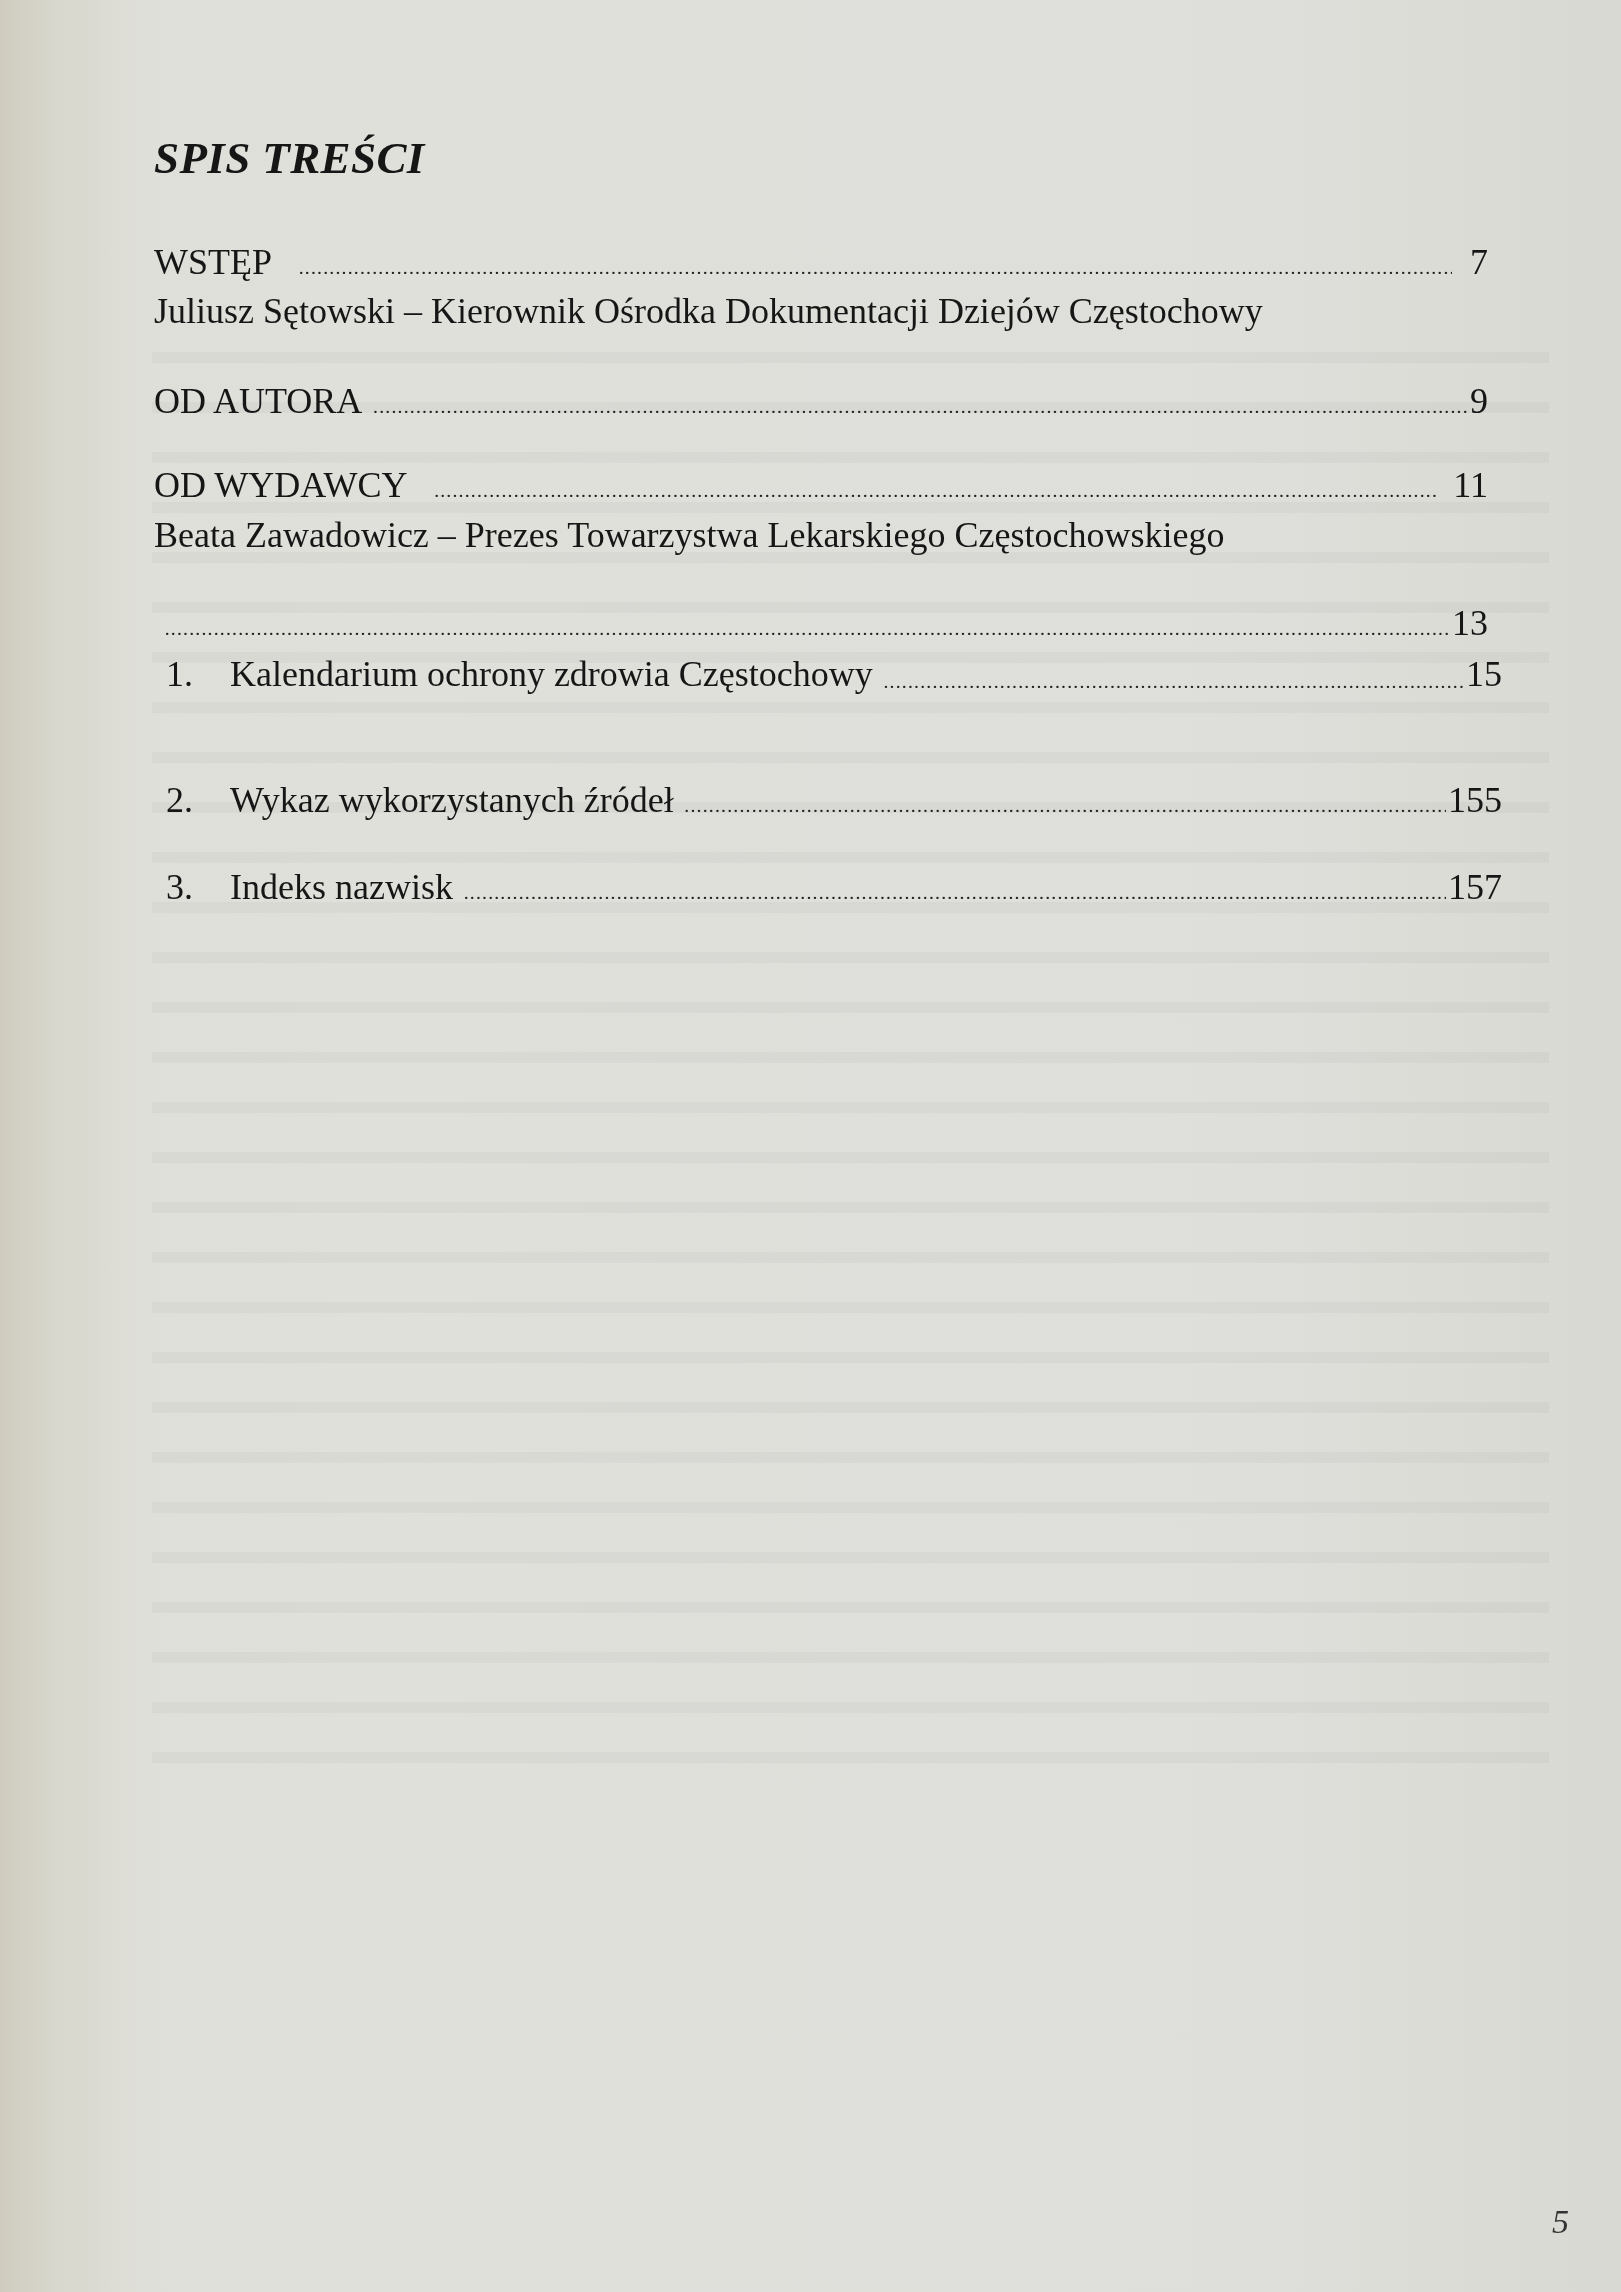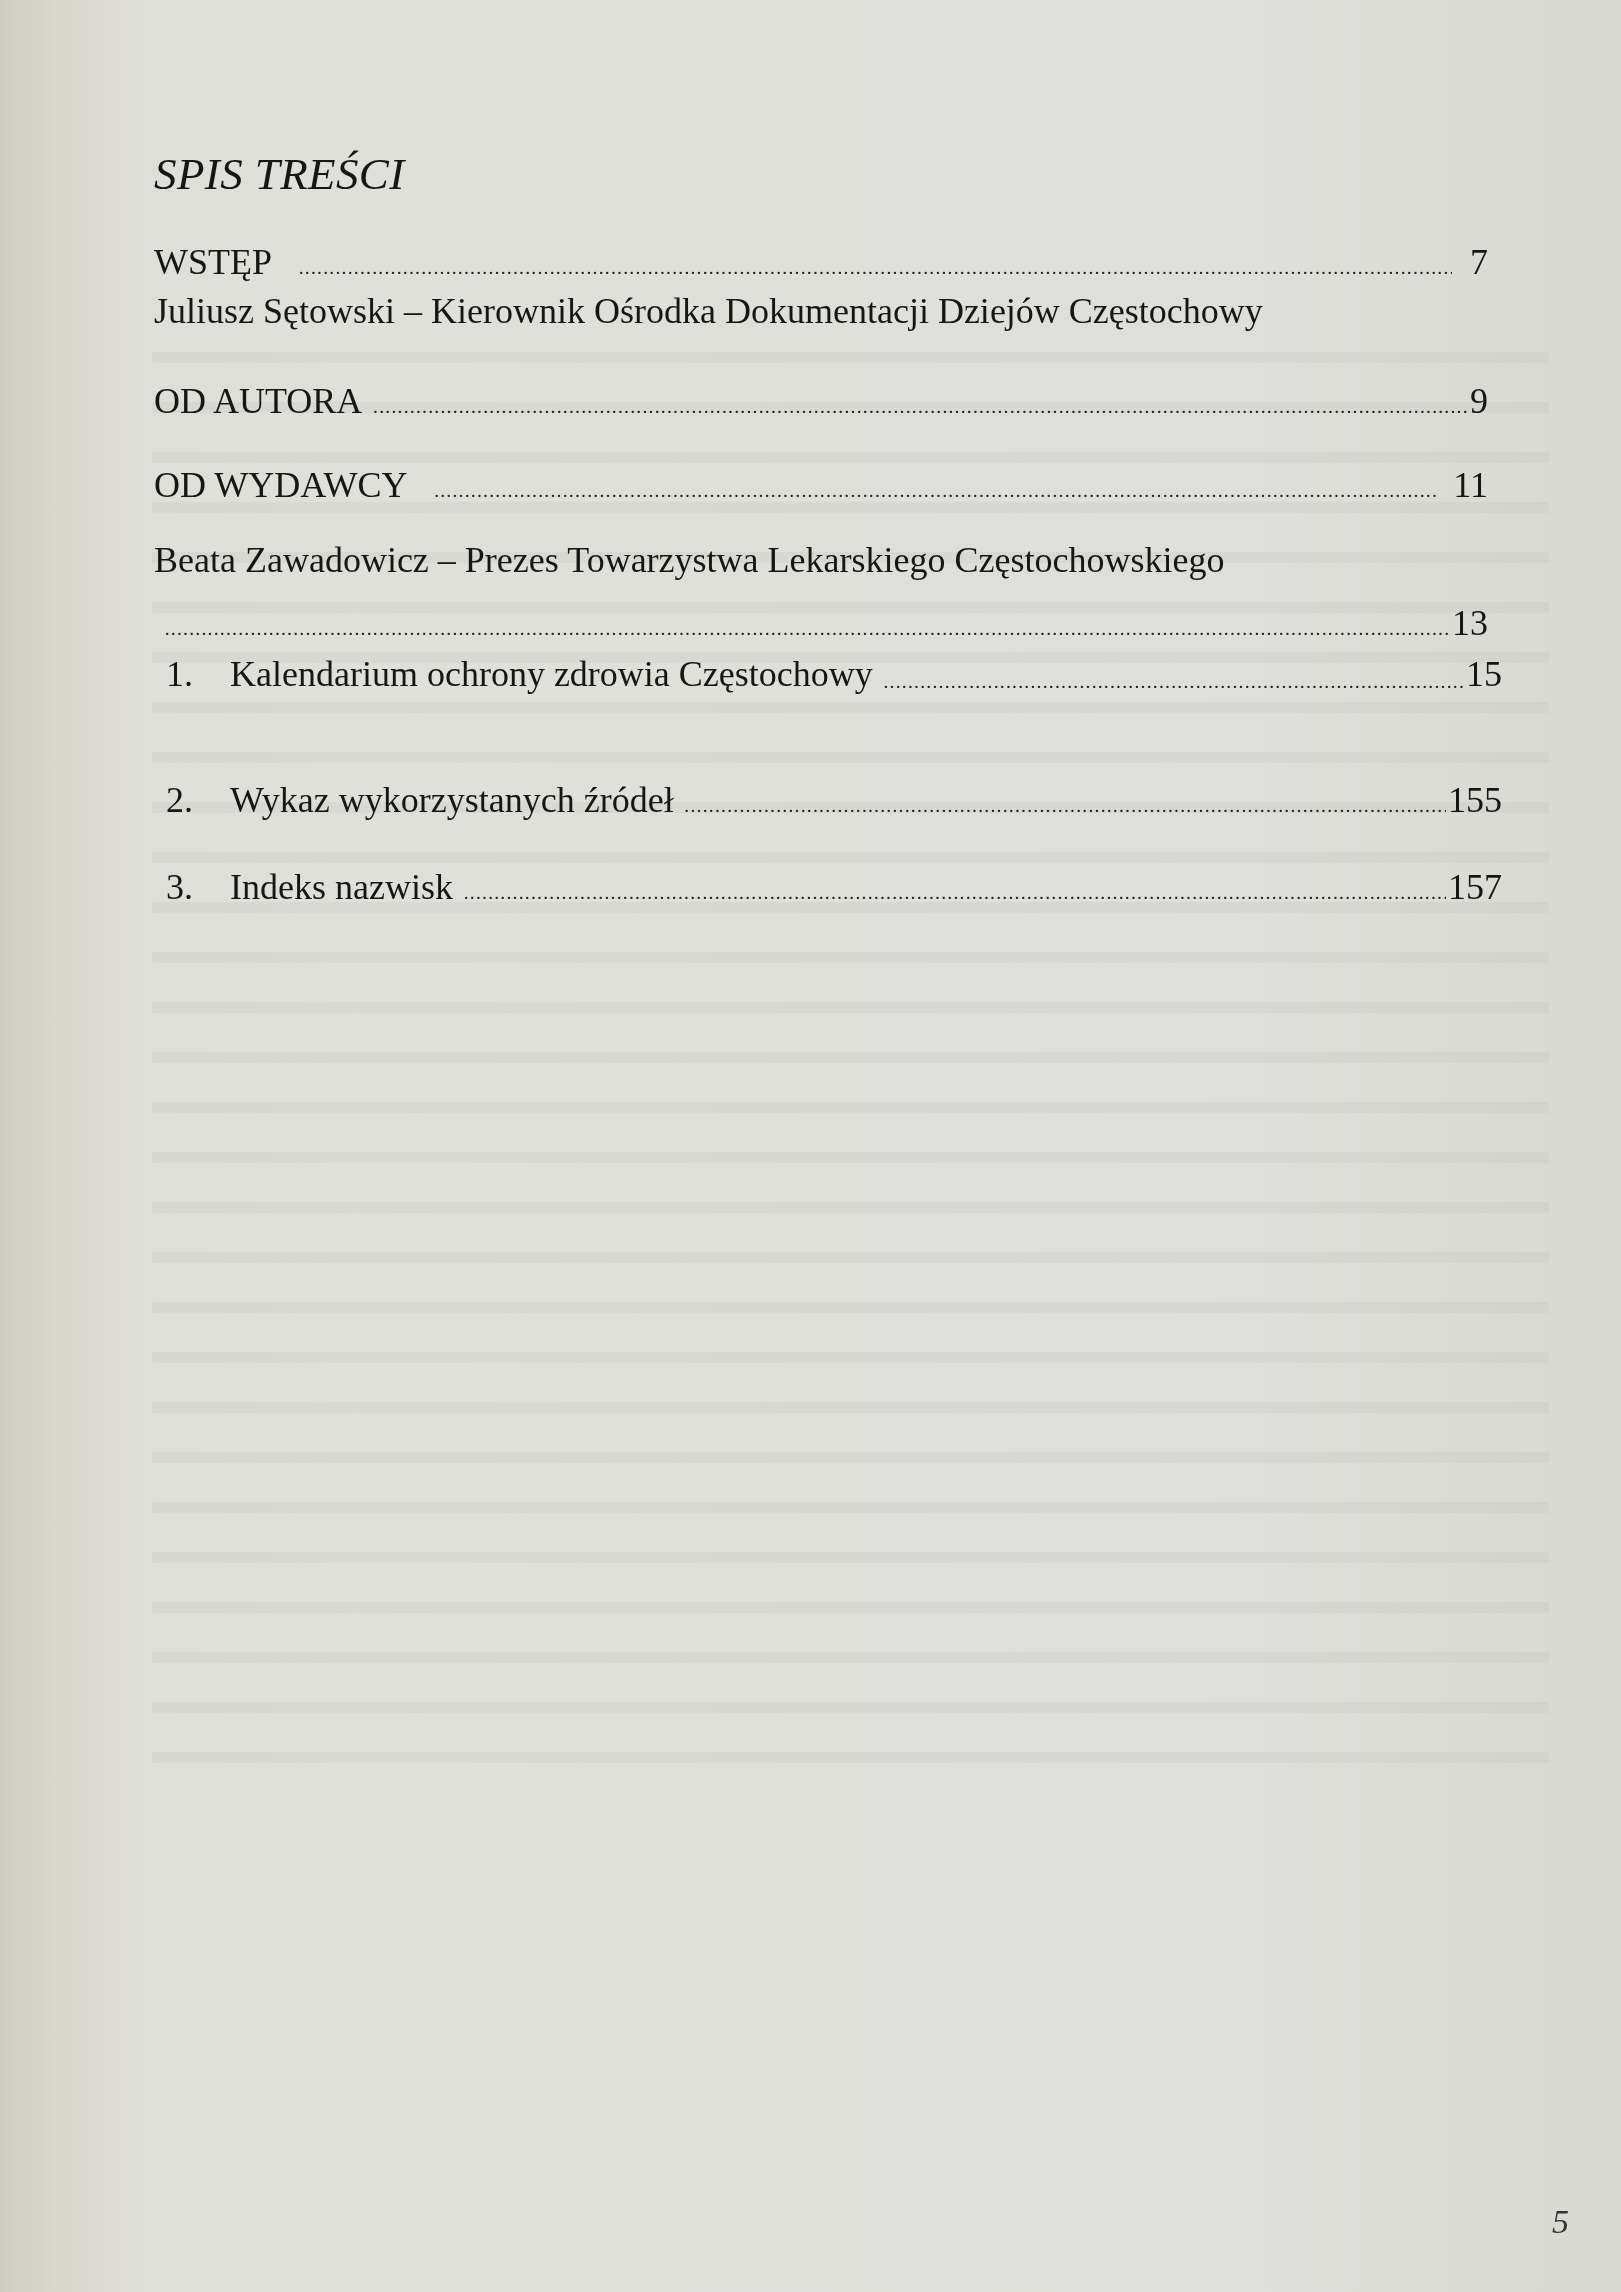--- a/index.html
+++ b/index.html
@@ -27,23 +27,23 @@
     top: 322px;
     width: 1397px;
     height: 1478px;
     opacity: 0.06;
     background: repeating-linear-gradient(to bottom, transparent 0px, transparent 30px, #6b6b6b 30px, #6b6b6b 41px, transparent 41px, transparent 50px);
     pointer-events: none;
   }
   .title {
     position: absolute;
     left: 154px;
-    top: 152px;
+    top: 136px;
     font-size: 45px;
-    font-weight: normal;
+    font-weight: bold;
     font-style: italic;
     letter-spacing: 0.4px;
     margin: 0;
     line-height: 1;
   }
   .entry {
     position: absolute;
     left: 154px;
     width: 1334px;
     display: flex;
@@ -113,21 +113,21 @@
     <span class="label">OD AUTORA</span>
     <span class="leader"></span>
     <span class="page-num">9</span>
   </div>
 
   <div class="entry" style="top:467px;gap:16px;">
     <span class="label">OD WYDAWCY</span>
     <span class="leader"></span>
     <span class="page-num">11</span>
   </div>
-  <div class="subline" style="top:542px;">Beata Zawadowicz – Prezes Towarzystwa Lekarskiego Częstochowskiego</div>
+  <div class="subline" style="top:517px;">Beata Zawadowicz – Prezes Towarzystwa Lekarskiego Częstochowskiego</div>
 
   <div class="entry" style="top:605px;">
     <span class="leader"></span>
     <span class="page-num">13</span>
   </div>
 
   <div class="entry numbered" style="top:656px;align-items:flex-end;">
     <span class="label">
       <span class="num">1.</span><span>Kalendarium ochrony zdrowia Częstochowy</span>
     </span>

